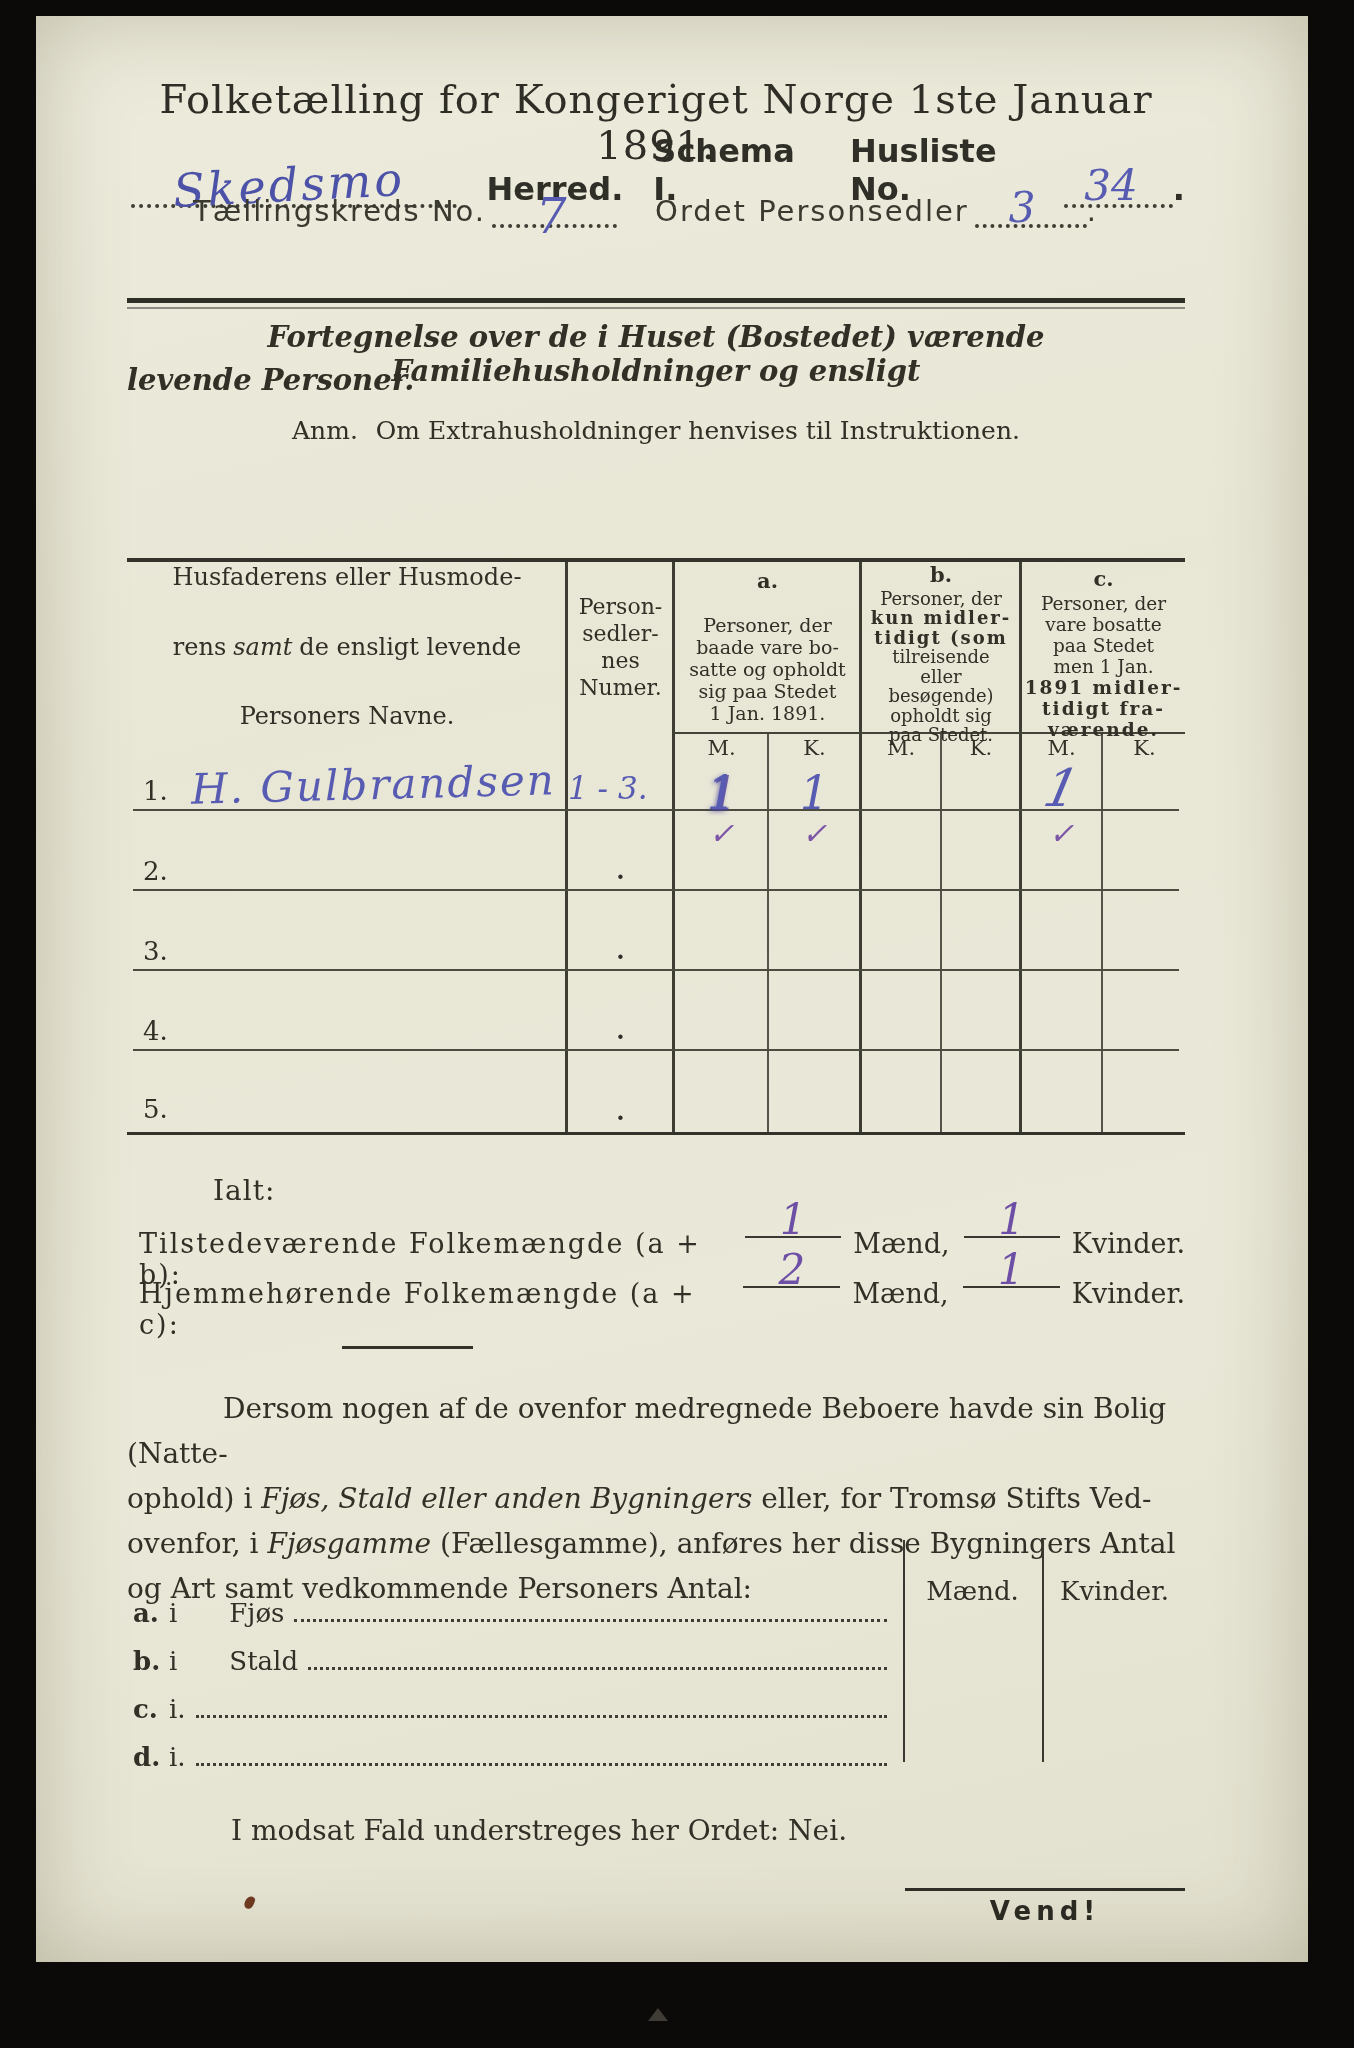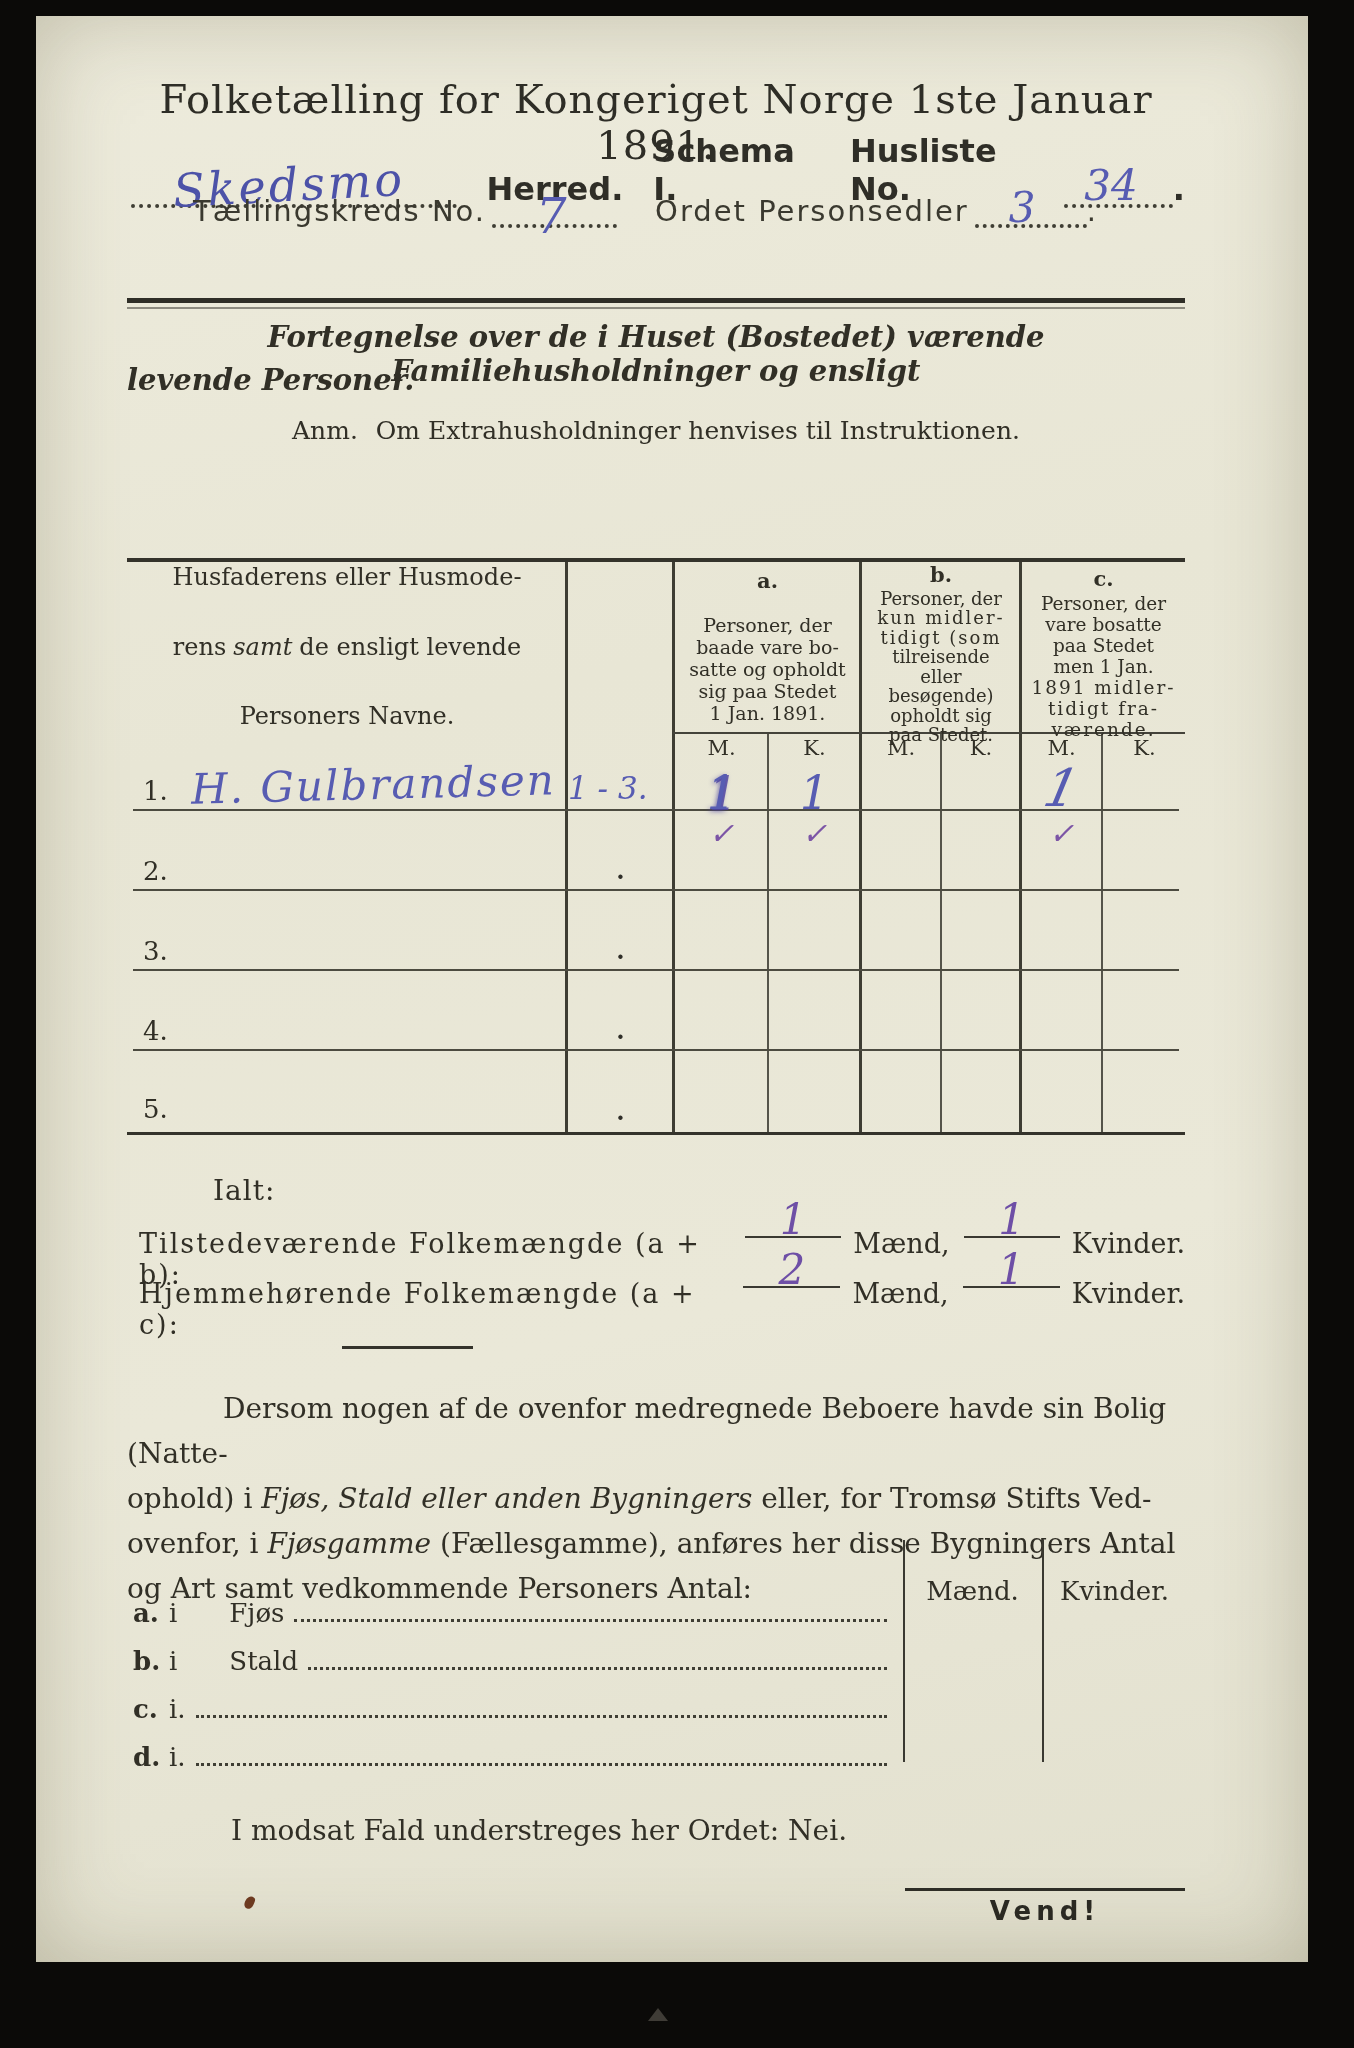--- a/index.html
+++ b/index.html
@@ -5,21 +5,21 @@
   html,body{margin:0;padding:0;}
   body{width:1354px;height:2048px;background:#0b0a08;position:relative;overflow:hidden;
        font-family:"DejaVu Serif", serif;}
   .paper{position:absolute;left:36px;top:16px;width:1272px;height:1946px;
          background:linear-gradient(168deg,#edebdc 0%,#e8e6d5 35%,#eae8d8 65%,#e2e0ce 100%);
          box-shadow:inset 0 0 90px rgba(95,88,55,.30);color:#312f26;}
   .content{position:absolute;left:91px;top:0;width:1058px;height:100%;}
   .abs{position:absolute;}
   .it{font-style:italic;}
   .sp2{margin:0 7px;}
-  .lsp{letter-spacing:2px;}
+  .lsp{letter-spacing:2px;font-weight:bold;}
   .hw{font-family:"DejaVu Serif", serif;font-style:italic;color:#575cb2;}
 
   
   .title{top:60px;left:0;width:100%;text-align:center;font-size:40px;letter-spacing:1px;color:#2e2d26;}
   .row2{top:116px;left:4px;display:flex;align-items:flex-end;
         font-family:"DejaVu Sans", sans-serif;font-weight:bold;font-size:32px;color:#2f2e27;}
   .muni-line{width:345px;border-bottom:4px dotted #3f3e34;position:relative;height:12px;}
   .muni-hw{position:absolute;left:42px;bottom:-8px;font-size:46px;letter-spacing:3px;
            transform:rotate(-3deg);font-weight:normal;color:#4c52a8;white-space:nowrap;}
   .row2 .lab{margin-left:30px;}
@@ -147,20 +147,26 @@
       <div class="vline thin" style="left:813px"></div>
       <div class="vline thin" style="left:974px"></div>
       <div class="mkline"></div>
 
       <div class="hcell h-name">
         <div>Husfaderens eller Husmode-</div>
         <div><span>rens</span><span class="it sp2">samt</span><span>de ensligt levende</span></div>
         <div>Personers Navne.</div>
       </div>
 
+      <div class="hcell h-numer">
+        <div>Person-</div>
+        <div>sedler-</div>
+        <div>nes</div>
+        <div>Numer.</div>
+      </div>
 
       <div class="hcell h-a">
         <div class="clet">a.</div>
         <div>Personer, der</div>
         <div>baade vare bo-</div>
         <div>satte og opholdt</div>
         <div>sig paa Stedet</div>
         <div>1 Jan. 1891.</div>
       </div>
 

